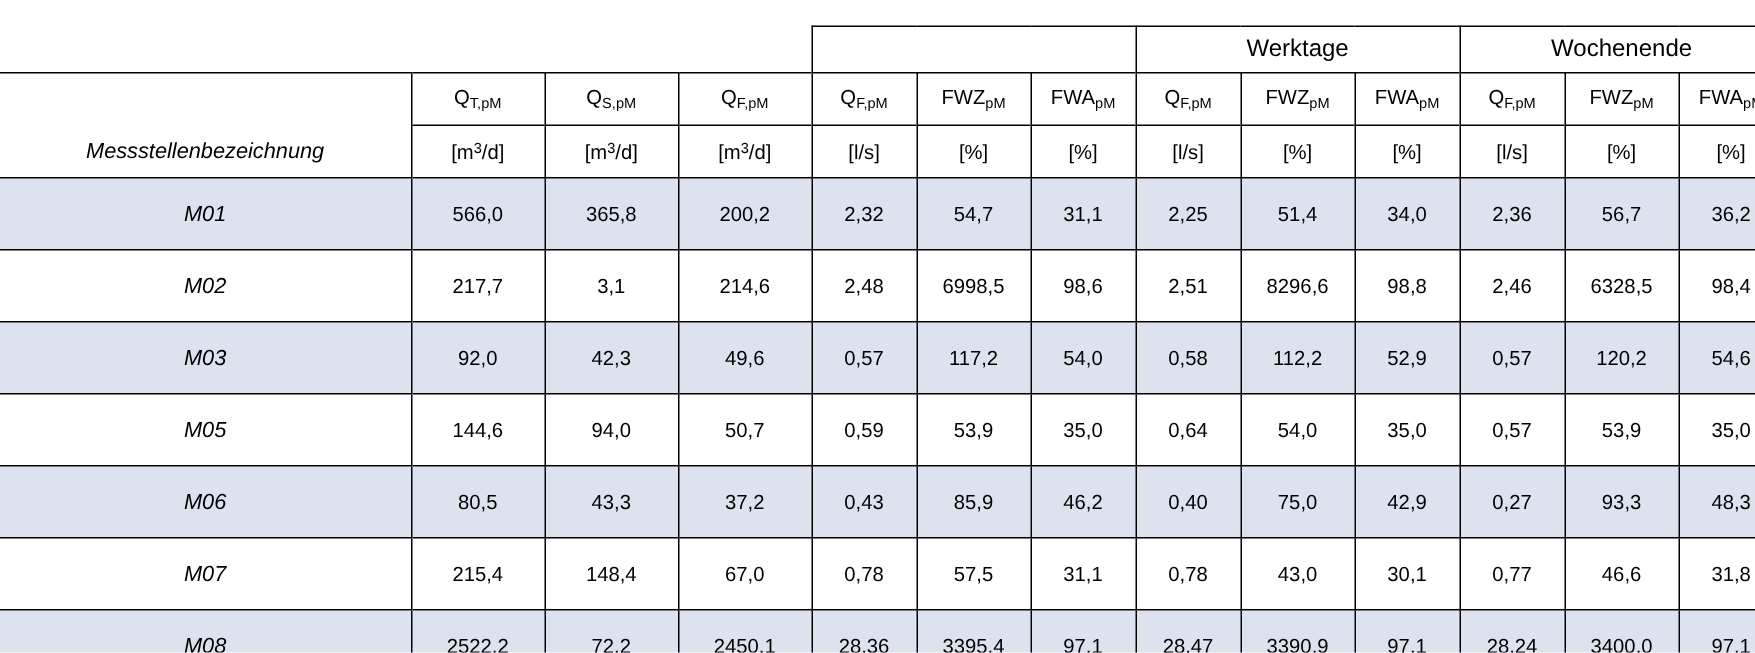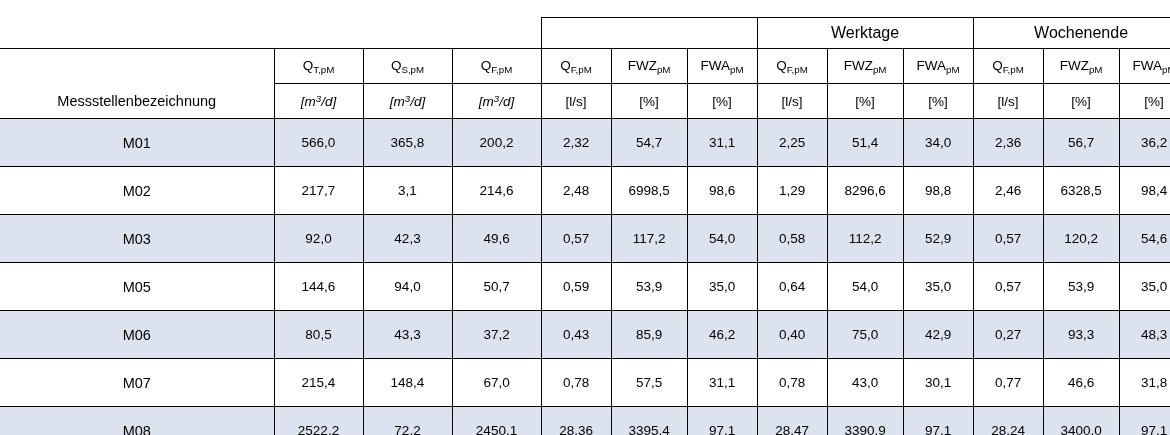--- a/index.html
+++ b/index.html
@@ -53,31 +53,32 @@
   .row-head-group td { height: 30px; }
   .row-head-sym  td { height: 34px; }
   .row-head-unit td { height: 34px; }
   .row-data td { height: 47px; }
 
   .grp-title {
     font-size: 16px;
   }
   .name-cell {
     font-size: 14.5px;
+    font-style: italic;
   }
   sub {
     font-size: 0.72em;
     vertical-align: -0.28em;
   }
   sup {
     font-size: 0.72em;
     vertical-align: 0.42em;
   }
   .sym { white-space: nowrap; }
-  .unit { white-space: nowrap; font-style: italic; }
+  .unit { white-space: nowrap; }
 </style>
 </head>
 <body>
 
 <div id="sheet">
   <table class="data-table">
     <colgroup>
       <col class="c-name">
       <col class="c-num">
         <col class="c-num">
@@ -157,21 +158,21 @@
           <td class="bb br shaded">36,2</td>
         </tr>
         <tr class="row-data">
           <td class="bb name-cell">M02</td>
           <td class="bb bl br-thin">217,7</td>
           <td class="bb br-thin">3,1</td>
           <td class="bb br">214,6</td>
           <td class="bb bl br-thin">2,48</td>
           <td class="bb br-thin">6998,5</td>
           <td class="bb br">98,6</td>
-          <td class="bb bl br-thin">1,29</td>
+          <td class="bb bl br-thin">2,51</td>
           <td class="bb br-thin">8296,6</td>
           <td class="bb br">98,8</td>
           <td class="bb bl br-thin">2,46</td>
           <td class="bb br-thin">6328,5</td>
           <td class="bb br">98,4</td>
         </tr>
         <tr class="row-data">
           <td class="bb name-cell shaded">M03</td>
           <td class="bb bl br-thin shaded">92,0</td>
           <td class="bb br-thin shaded">42,3</td>

